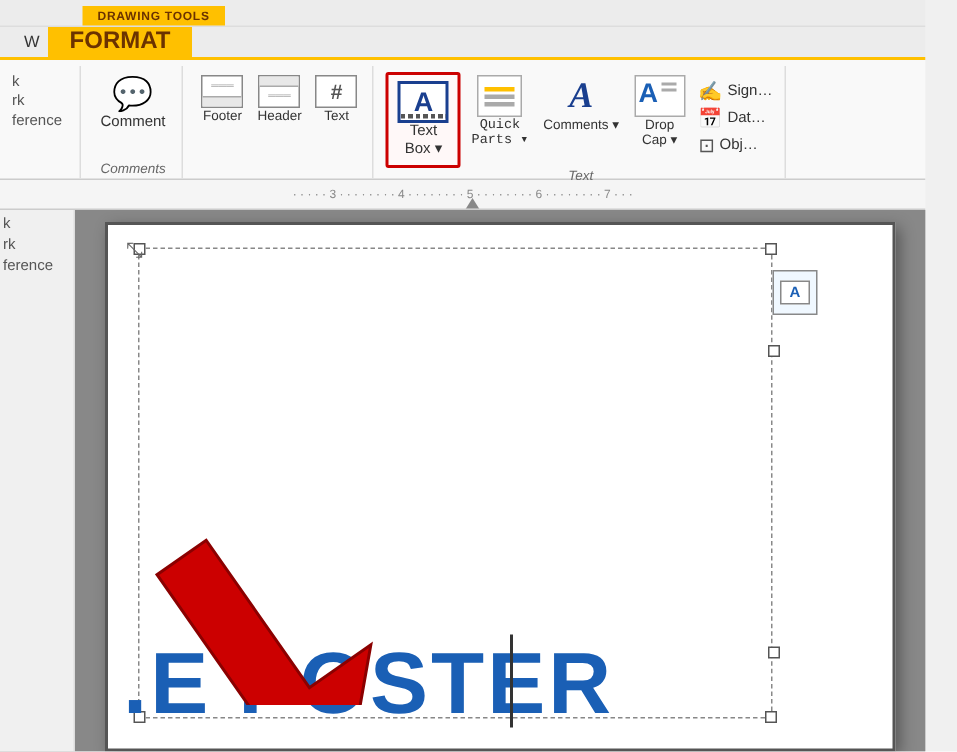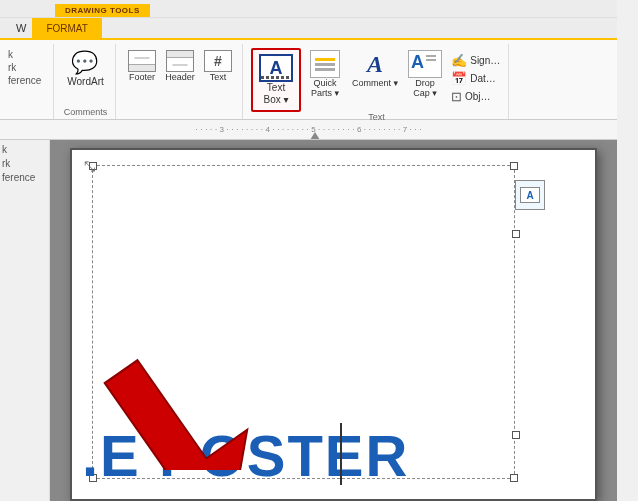--- a/index.html
+++ b/index.html
@@ -31,20 +31,21 @@
       padding: 0 6px 0 6px;
       position: relative;
     }
 
     .toolbar-group-label {
       font-size: 9px;
       color: #666;
       margin-top: auto;
       padding-bottom: 2px;
       text-align: center;
+      font-style: italic;
     }
 
     .toolbar-items-row {
       display: flex;
       align-items: flex-start;
       gap: 2px;
       flex: 1;
       padding-top: 4px;
     }
 
@@ -193,36 +194,36 @@
 
   <div style="display:flex; background:#ececec; height:18px; align-items:flex-end; border-bottom:1px solid #ddd;">
     <div style="width:55px;"></div>
     <div style="background:#ffc000; color:#6b3200; font-size:8px; font-weight:bold; letter-spacing:0.5px; padding:2px 10px; text-transform:uppercase;">DRAWING TOOLS</div>
   </div>
 
   <div style="display:flex; background:#ececec; height:22px; align-items:stretch; border-bottom:2px solid #ffc000;">
     <div style="width:10px;"></div>
 
     <div style="font-size:11px; padding:2px 6px; color:#333; display:flex; align-items:center; cursor:pointer;">W</div>
-    <div style="background:#ffc000; color:#6b3200; font-size:10px; font-weight:normal; padding:2px 14px; display:flex; align-items:center; cursor:pointer;">FORMAT</div>
+    <div style="background:#ffc000; color:#6b3200; font-size:16px; font-weight:bold; padding:2px 14px; display:flex; align-items:center; cursor:pointer;">FORMAT</div>
   </div>
 
   <div class="toolbar">
 
     <div style="display:flex; flex-direction:column; justify-content:flex-start; padding:4px 4px 0 2px; font-size:10px; color:#555; min-width:50px; border-right:1px solid #ddd;">
       <div style="cursor:pointer; padding:1px 2px;">k</div>
       <div style="cursor:pointer; padding:1px 2px;">rk</div>
       <div style="cursor:pointer; padding:1px 2px;">ference</div>
     </div>
 
     <div class="toolbar-group" style="min-width:60px;">
       <div class="toolbar-items-row">
         <div class="ribbon-btn">
           <div class="ribbon-btn-icon" style="font-size:22px;">💬</div>
-          <div class="ribbon-btn-label">WordArt</div>
+          <div class="ribbon-btn-label">Comment</div>
         </div>
       </div>
       <div class="toolbar-group-label">Comments</div>
     </div>
 
     <div class="toolbar-group" style="min-width:110px;">
       <div class="toolbar-items-row">
         <div class="ribbon-btn-small">
           <div style="width:28px;height:22px;border:1px solid #888;background:#fff;position:relative;display:flex;flex-direction:column;">
             <div style="flex:1;display:flex;align-items:center;justify-content:center;font-size:7px;color:#aaa;">═══</div>
@@ -249,32 +250,32 @@
       <div class="toolbar-items-row" style="gap:4px;">
 
         <div class="ribbon-btn-highlighted" style="min-width:44px;">
           <div style="width:34px;height:28px;border:2px solid #1a3f8f;background:#fff;display:flex;align-items:center;justify-content:center;position:relative;">
             <span style="font-size:18px;font-weight:bold;color:#1a3f8f;font-style:normal;">A</span>
             <span style="position:absolute;bottom:1px;left:0;right:0;height:3px;background:repeating-linear-gradient(90deg,#555 0px,#555 3px,transparent 3px,transparent 5px);"></span>
           </div>
           <div style="font-size:10px;color:#333;text-align:center;line-height:1.2;">Text<br>Box ▾</div>
         </div>
 
-        <div class="ribbon-btn-small" style="min-width:40px;">
+        <div class="ribbon-btn-small" style="min-width:40px;font-family:Liberation Mono, monospace;">
           <div style="width:30px;height:28px;border:1px solid #aaa;background:#fff;display:flex;flex-direction:column;align-items:center;justify-content:center;gap:2px;padding:2px;">
             <div style="width:20px;height:3px;background:#ffc000;"></div>
             <div style="width:20px;height:3px;background:#aaa;"></div>
             <div style="width:20px;height:3px;background:#aaa;"></div>
           </div>
           <div class="label">Quick<br>P<span>arts</span> ▾</div>
         </div>
 
         <div class="ribbon-btn-small" style="min-width:44px;">
           <div style="width:34px;height:28px;display:flex;align-items:center;justify-content:center;font-size:24px;font-weight:bold;color:#1a3f8f;font-style:italic;font-family:Georgia,serif;">A</div>
-          <div class="label">Comment ▾</div>
+          <div class="label">Comments ▾</div>
         </div>
 
         <div class="ribbon-btn-small" style="min-width:40px;">
           <div style="width:34px;height:28px;border:1px solid #aaa;background:#fff;display:flex;align-items:flex-start;padding:2px;gap:2px;">
             <span style="font-size:18px;font-weight:bold;color:#1a5fb5;line-height:1;">A</span>
             <div style="display:flex;flex-direction:column;gap:2px;padding-top:2px;">
               <div style="width:10px;height:2px;background:#aaa;"></div>
               <div style="width:10px;height:2px;background:#aaa;"></div>
             </div>
           </div>

